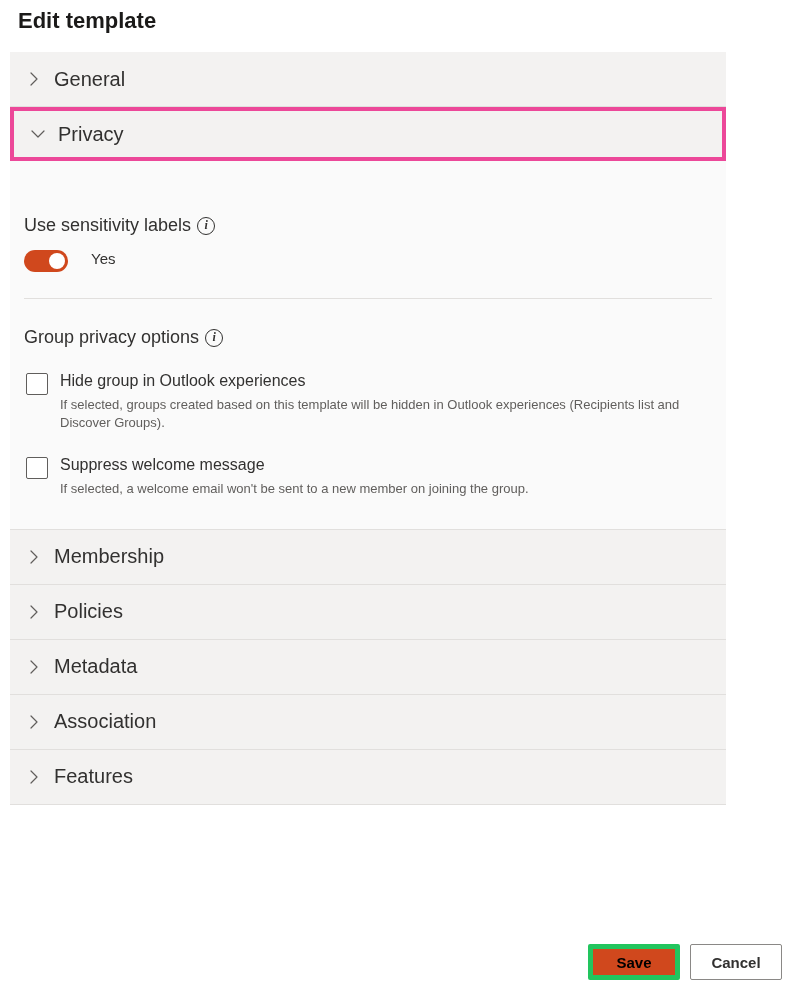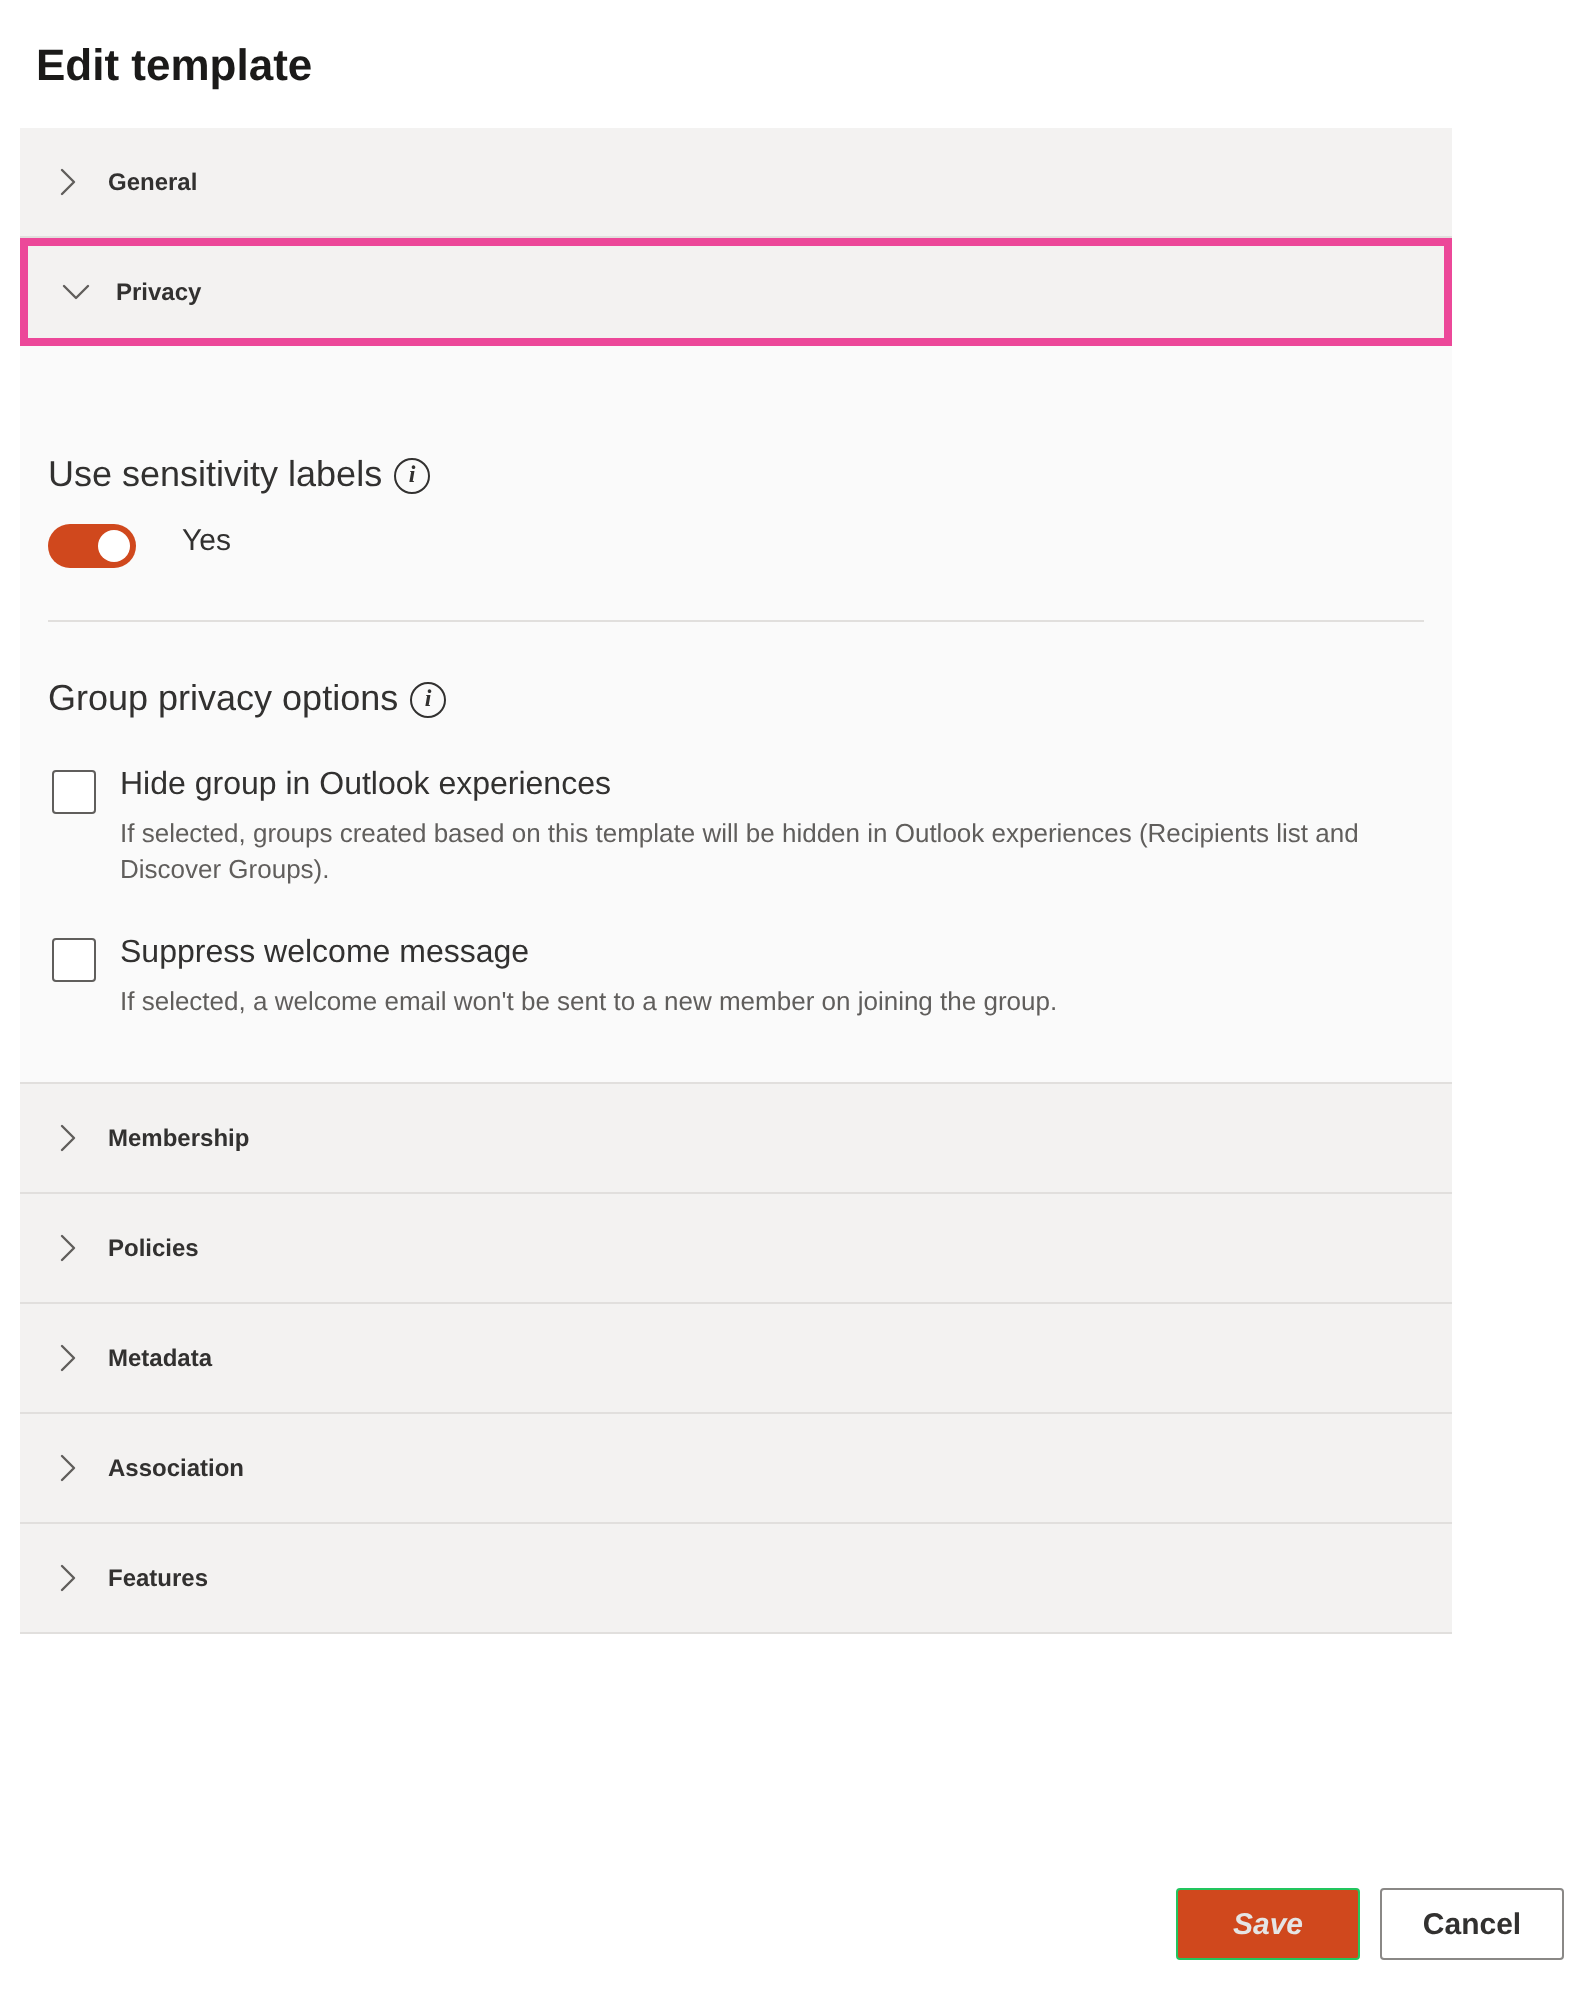--- a/index.html
+++ b/index.html
@@ -6,21 +6,21 @@
   html, body {
     margin: 0;
     padding: 0;
     font-family: "Segoe UI", -apple-system, BlinkMacSystemFont, sans-serif;
     font-size: 14px;
     color: #323130;
     background: #ffffff;
   }
   .page {
     width: 736px;
-    padding: 20px 10px 80px 10px;
+    padding: 8px 10px 80px 10px;
   }
   .page-title {
     font-size: 22px;
     font-weight: 600;
     margin: 0 0 18px 8px;
     color: #1b1a19;
   }
 
   .accordion {
     margin-top: 8px;
@@ -45,23 +45,22 @@
     width: 20px;
     height: 20px;
     color: #605e5c;
     flex: 0 0 auto;
     margin-right: 10px;
     display: flex;
     align-items: center;
     justify-content: center;
   }
   .acc-header .label {
-    font-size: 12px;
-    color: #323130;
-    font-weight: bold;
+    font-size: 20px;
+    color: #323130;
   }
   .acc-body {
     background: #fafafa;
     padding: 30px 14px 30px 14px;
   }
 
   .section-title {
     font-size: 18px;
     color: #323130;
     display: flex;
@@ -168,23 +167,22 @@
     font-size: 15px;
     font-weight: 600;
     border-radius: 2px;
     cursor: pointer;
     display: inline-flex;
     align-items: center;
     justify-content: center;
   }
   .btn-primary {
     background: #d0481d;
-    color: #e5e5e5;
-    border: 1px solid #22c55e;
-    font-style: italic;
+    color: #000000;
+    border: 5px solid #22c55e;
   }
   .btn-secondary {
     background: #fff;
     color: #323130;
     border: 1px solid #8a8886;
   }
 
   svg { display: block; }
 </style>
 </head>

